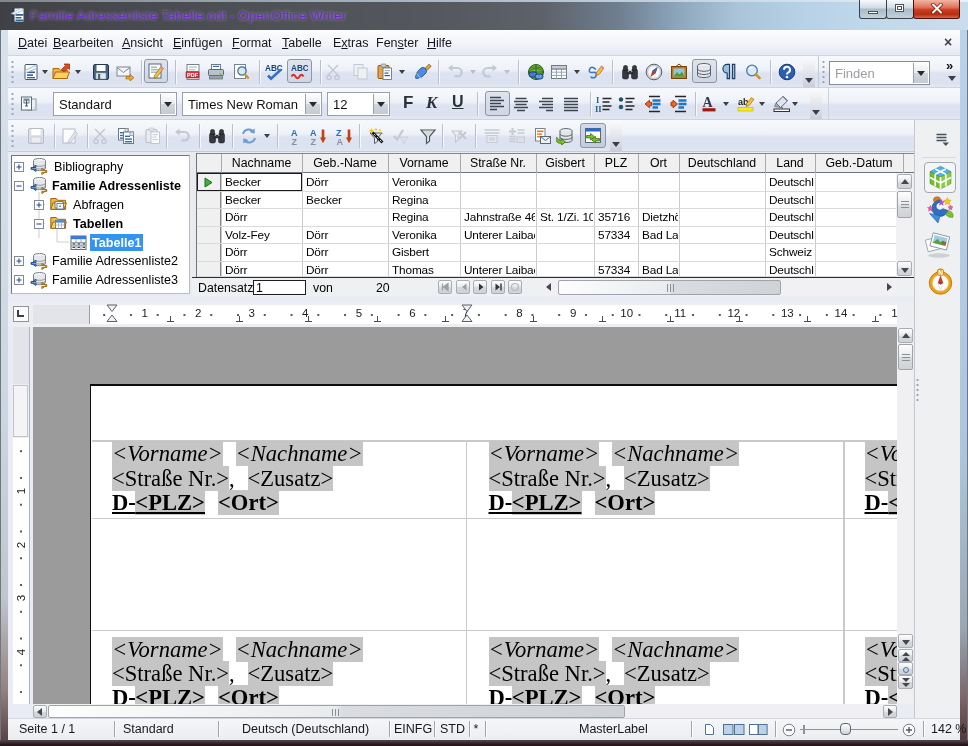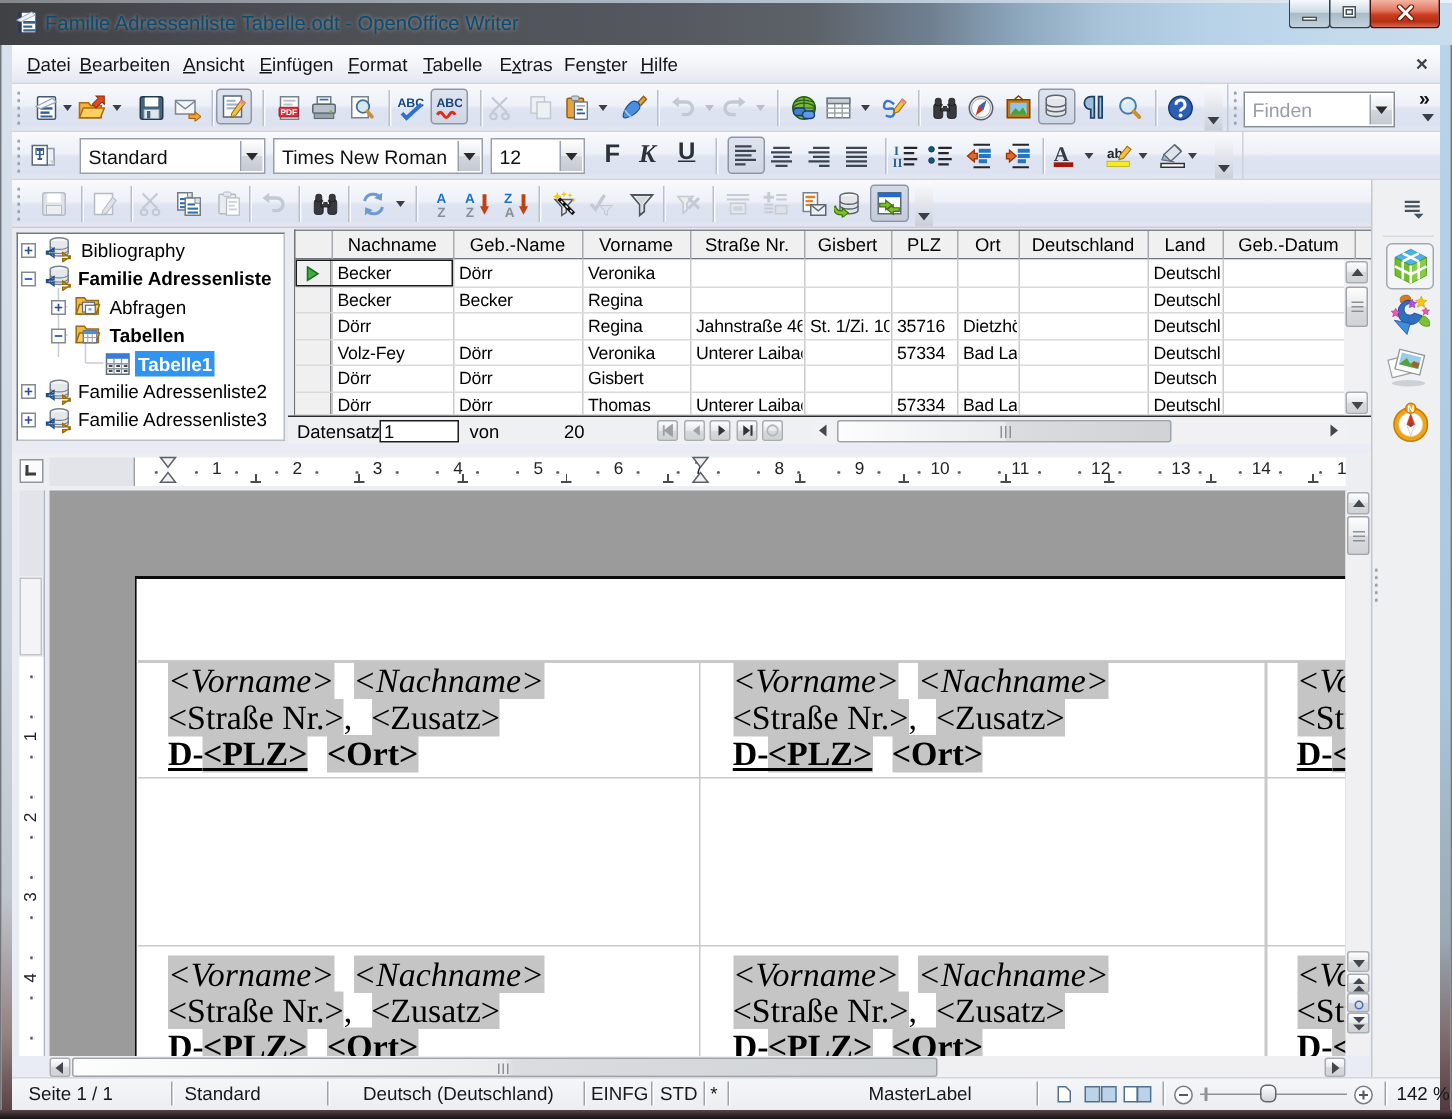--- a/index.html
+++ b/index.html
@@ -44,21 +44,21 @@
 <div class="abs" style="left:0;top:740px;width:968px;height:6px;background:linear-gradient(#574549,#2a1d21 70%,#1c1215)"></div>
 
 <svg class="abs" style="left:11px;top:7px" width="14" height="16" viewBox="0 0 14 16">
     <rect x="1" y="1" width="12" height="14" fill="#fdfdfd" stroke="#38465a" stroke-width="1"></rect>
     <rect x="1" y="1" width="2.5" height="14" fill="#2c3a50"></rect>
     <rect x="4.5" y="7" width="8" height="1.8" fill="#36648c"></rect>
     <rect x="4.5" y="10" width="6" height="1.5" fill="#36648c"></rect>
     <rect x="4.5" y="12.5" width="8" height="1.5" fill="#36648c"></rect>
     <path d="M0 6.5 L10 1 L12.5 3 L3 7.5z" fill="#eef2f6" stroke="#9aa5b2" stroke-width=".6"></path>
   </svg>
-<div class="abs" style="left:30px;top:8px;font-size:13.5px;color:#0c4a6e;text-shadow:0 0 3px rgba(255,255,255,.45)">Familie Adressenliste Tabelle.odt - OpenOffice Writer</div>
+<div class="abs" style="left:30px;top:8px;font-size:13.5px;color:#6d28d9;text-shadow:0 0 3px rgba(255,255,255,.45)">Familie Adressenliste Tabelle.odt - OpenOffice Writer</div>
 
 <div class="abs" style="left:859px;top:0;width:28px;height:19px;border:1px solid #37424d;border-top:none;border-radius:0 0 3px 3px;background:linear-gradient(#f6fafd,#cfdbe4 45%,#a9bbc8 50%,#c2d2dd)">
  <div class="abs" style="left:8px;top:11px;width:10px;height:3px;background:#fff;border:1px solid #47525c"></div>
   </div>
 <div class="abs" style="left:886px;top:0;width:28px;height:19px;border:1px solid #37424d;border-top:none;border-radius:0 0 3px 3px;background:linear-gradient(#f6fafd,#cfdbe4 45%,#a9bbc8 50%,#c2d2dd)">
  <div class="abs" style="left:8px;top:4px;width:9px;height:8px;border:1px solid #47525c;background:#fff">
       <div class="abs" style="left:1px;top:1px;width:5px;height:4px;border:1px solid #47525c"></div>
     </div>
   </div>
 <div class="abs" style="left:913px;top:0;width:47px;height:19px;border:1px solid #4d1006;border-top:none;border-radius:0 0 3px 3px;background:linear-gradient(#f4b4a4,#e0755d 40%,#cc3c1f 55%,#b52f13 80%,#d8684c)">
@@ -670,21 +670,21 @@
  <div class="cell" style="left:33px;top:74.5px;width:74px">Volz-Fey</div>
     <div class="cell" style="left:114px;top:74.5px;width:79px">Dörr</div>
     <div class="cell" style="left:200px;top:74.5px;width:65px">Veronika</div>
     <div class="cell" style="left:272px;top:74.5px;width:71px">Unterer Laibach</div>
     <div class="cell" style="left:406px;top:74.5px;width:37px">57334</div>
     <div class="cell" style="left:450px;top:74.5px;width:36px">Bad Laasphe</div>
     <div class="cell" style="left:577px;top:74.5px;width:45px">Deutschland</div>
  <div class="cell" style="left:33px;top:92px;width:74px">Dörr</div>
     <div class="cell" style="left:114px;top:92px;width:79px">Dörr</div>
     <div class="cell" style="left:200px;top:92px;width:65px">Gisbert</div>
-    <div class="cell" style="left:577px;top:92px;width:45px">Deutsch</div>
+    <div class="cell" style="left:577px;top:92px;width:45px">Schweiz</div>
  <div class="cell" style="left:33px;top:109.5px;width:74px">Dörr</div>
     <div class="cell" style="left:114px;top:109.5px;width:79px">Dörr</div>
     <div class="cell" style="left:200px;top:109.5px;width:65px">Thomas</div>
     <div class="cell" style="left:272px;top:109.5px;width:71px">Unterer Laibach</div>
     <div class="cell" style="left:406px;top:109.5px;width:37px">57334</div>
     <div class="cell" style="left:450px;top:109.5px;width:36px">Bad Laasphe</div>
     <div class="cell" style="left:577px;top:109.5px;width:45px">Deutschland</div>
 
  <div class="abs" style="left:4.5px;top:20.5px;width:105px;height:18.5px;border:1.4px solid #1a1a1a"></div>
  <svg class="abs" style="left:11px;top:25px" width="11" height="11" viewBox="0 0 11 11">

